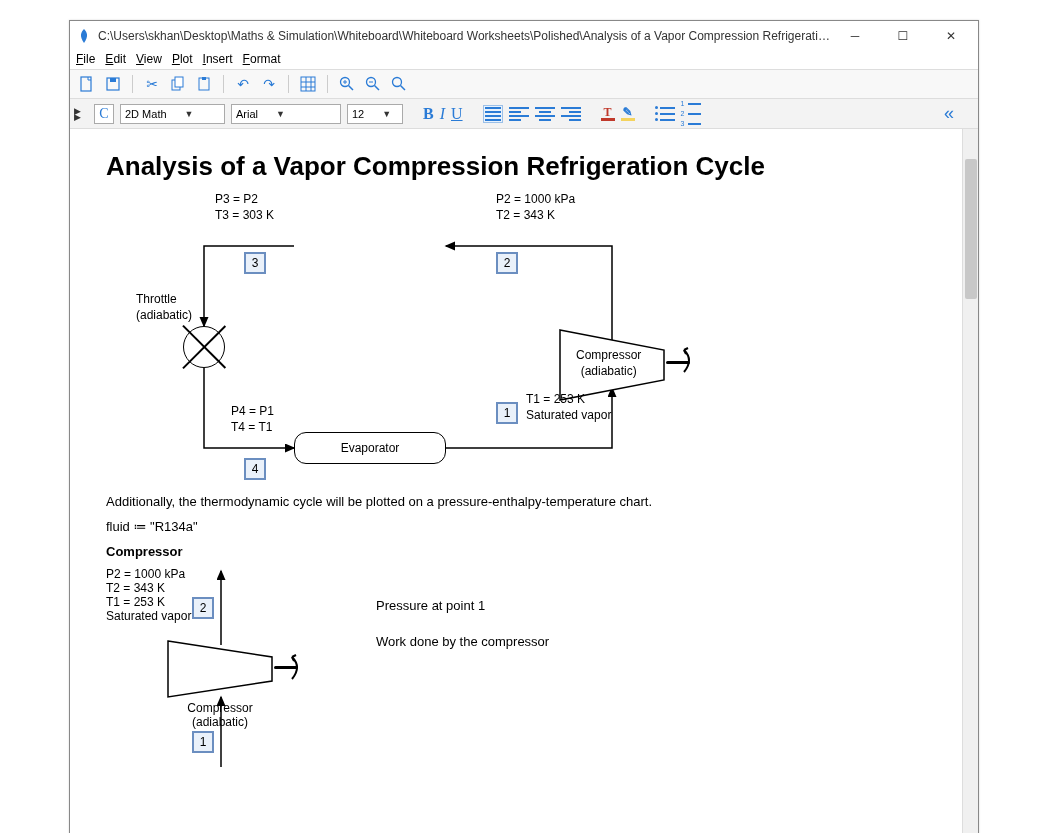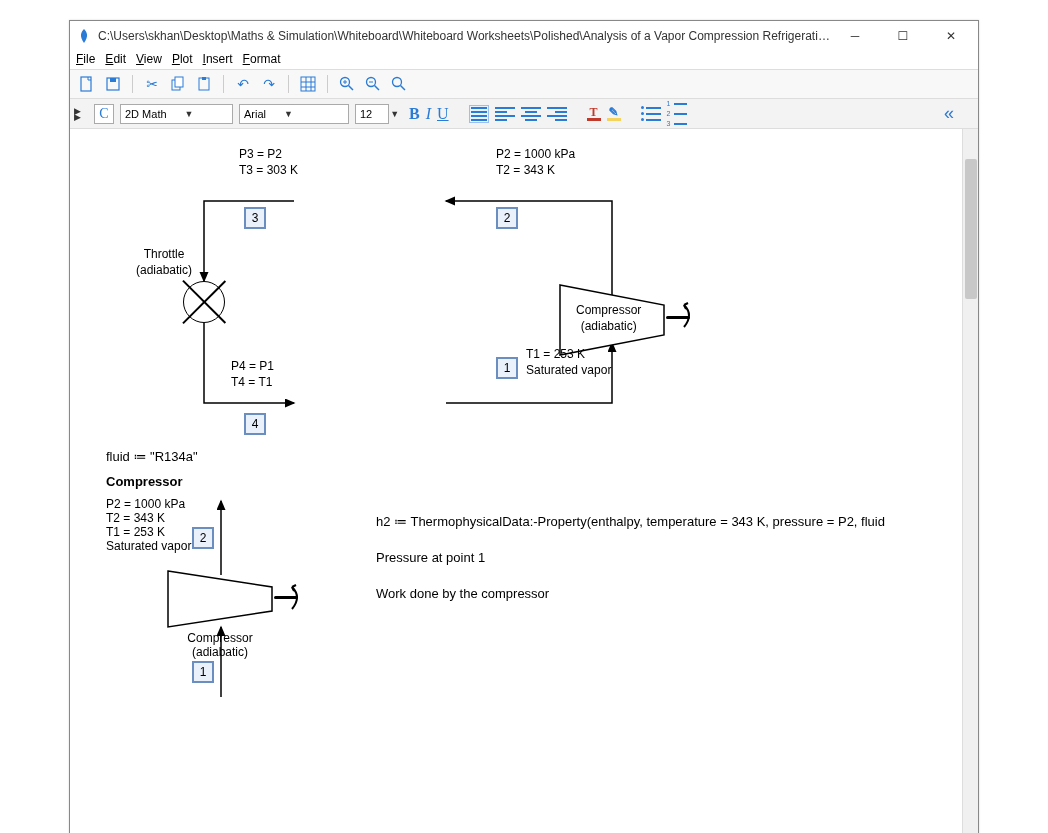--- a/index.html
+++ b/index.html
@@ -238,29 +238,29 @@
         <svg width="16" height="16" viewBox="0 0 16 16">
           <circle cx="6" cy="6" r="4.5" fill="none" stroke="#2a7bd6" stroke-width="1.3"></circle>
           <path d="M9.5 9.5 L14 14" stroke="#2a7bd6" stroke-width="1.5"></path>
         </svg>
       </div>
   </div>
 
   <div class="toolbar2 wrap-rel">
     <div class="caret-hint">▶<br>▶</div>
     <div class="tool-c">C</div>
-    <div class="tool-select" style="width:113px">
+    <div class="tool-select" style="width:105px">
       <span>2D Math</span>
         <span class="arrow">▼</span>
     </div>
     <div class="tool-select" style="width:110px">
       <span>Arial</span>
         <span class="arrow">▼</span>
     </div>
-    <div class="tool-select" style="width:34px">
+    <div class="tool-select" style="width:56px">
       <span>12</span>
         <span class="arrow">▼</span>
     </div>
     <div style="width:8px"></div>
     <span class="fmt-b">B</span>
     <span class="fmt-i">I</span>
     <span class="fmt-u">U</span>
     <div style="width:8px"></div>
     <div class="align-btn fill" style="border:1px solid #9cc0e8;padding:1px;background:#e8f2fc;">
         <div></div>
@@ -323,51 +323,52 @@
           <span class="n">3</span>
           <span class="l"></span>
         </div>
     </div>
     <span class="chev">«</span>
   </div>
 
   <div class="workarea">
     <div class="content-wrap">
       <div class="content">
+        <h1 class="doc-title">Analysis of a Vapor Compression Refrigeration Cycle</h1>
 
         <div class="diagram">
           <svg class="flow">
             <defs>
               <marker id="ah" markerWidth="8" markerHeight="8" refX="6" refY="3" orient="auto">
                 <path d="M0,0 L7,3 L0,6 Z" class="arrow"></path>
               </marker>
             </defs>
 
             <path class="ln" d="M486 50 V 50"></path>
             <path class="ln" d="M486 150 V 50 H 320" marker-end="url(#ah)"></path>
 
             <path class="ln" d="M168 50 H 78 V 130" marker-end="url(#ah)"></path>
 
             <path class="ln" d="M78 172 V 252 H 168" marker-end="url(#ah)"></path>
 
             <path class="ln" d="M320 252 H 486 V 192" marker-end="url(#ah)"></path>
           </svg>
 
-          <div class="lbl" style="left:113px; top:-4px;">
+          <div class="lbl" style="left:89px; top:-4px;">
             <div>P3 = P2</div>
             <div>T3 = 303 K</div>
           </div>
           <div class="lbl" style="left:370px; top:-4px;">
             <div>P2 = 1000 kPa</div>
             <div>T2 = 343 K</div>
           </div>
           <div class="num-box" style="left:118px; top:56px;">3</div>
           <div class="num-box" style="left:370px; top:56px;">2</div>
 
-          <div class="lbl" style="left:10px; top:96px;text-align:center;">
+          <div class="lbl" style="left:10px; top:96px;">
             <div>Throttle</div>
             <div>(adiabatic)</div>
           </div>
           <div class="circle" style="left:57px; top:130px;"></div>
 
           <div class="compress-trap" style="left:430px; top:130px;">
             <svg width="112" height="78" viewBox="0 0 112 78">
               <path d="M4 4 L108 24 L108 54 L4 74 Z" fill="#fff" stroke="#000" stroke-width="1.5"></path>
             </svg>
             <div class="lbl" style="left:20px; top:22px; text-align:center;">
@@ -386,23 +387,27 @@
           <div class="lbl" style="left:400px; top:196px;">
             <div>T1 = 253 K</div>
             <div>Saturated vapor</div>
           </div>
           <div class="num-box" style="left:370px; top:206px;">1</div>
 
           <div class="lbl" style="left:105px; top:208px;">
             <div>P4 = P1</div>
             <div>T4 = T1</div>
           </div>
+          <div class="node-box" style="left:168px; top:236px; width:152px; height:32px;">
+            <span>Evaporator</span>
+          </div>
           <div class="num-box" style="left:118px; top:262px;">4</div>
         </div>
 
+        <div class="para">Additionally, the thermodynamic cycle will be plotted on a pressure-enthalpy-temperature chart.</div>
         <div class="para">fluid ≔ "R134a"</div>
         <div class="section-head">Compressor</div>
 
         <div class="two-col">
           <div class="diag2">
             <svg width="260" height="210" style="position:absolute;left:0;top:0;">
               <defs>
                 <marker id="ah2" markerWidth="8" markerHeight="8" refX="6" refY="3" orient="auto">
                   <path d="M0,0 L7,3 L0,6 Z" fill="#000"></path>
                 </marker>
@@ -432,21 +437,20 @@
                 </svg>
             </div>
             <div class="num-box" style="left:86px; top:164px;">1</div>
             <div class="lbl" style="left:126px; top:160px;">
               <div>T1 = 253 K</div>
               <div>Saturated vapor</div>
             </div>
           </div>
           <div class="right-col">
             <div style="height:8px"></div>
-            <div class="eq">h2 ≔ ThermophysicalData:-Property(enthalpy, temperature = 343 K, pressure = P2, fluid</div>
             <div style="height:14px"></div>
             <div>Pressure at point 1</div>
             <div style="height:14px"></div>
             <div>Work done by the compressor</div>
           </div>
         </div>
       </div>
 
     </div>
     <div class="scroll-v">

